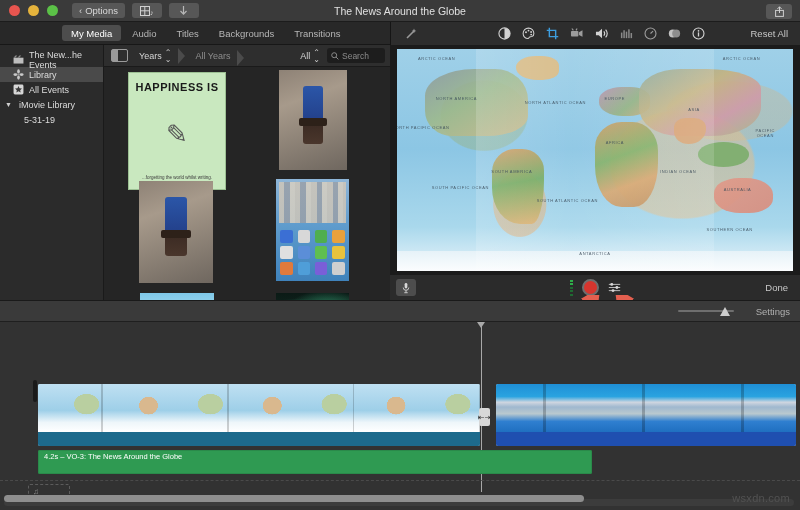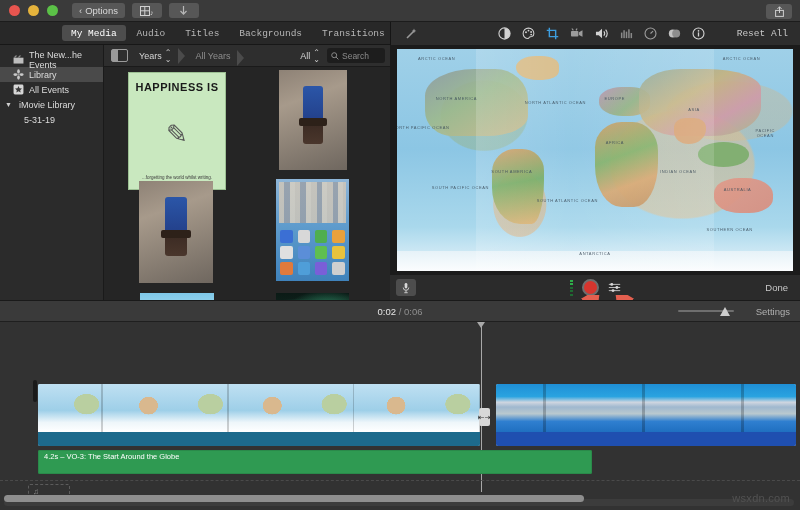--- a/index.html
+++ b/index.html
@@ -37,21 +37,21 @@
   .share-btn {
     position: absolute; right: 8px; top: 3.5px;
     width: 26px; height: 15px; background: #575757; border-radius: 3px;
     display: flex; align-items: center; justify-content: center;
   }
 
   
   .toolbar {
     position: absolute; left: 0; top: 22px; width: 800px; height: 23px;
     background: #282828; border-bottom: 1px solid #171717;
-    display: flex; align-items: center; font-family: Liberation Mono, monospace;
+    display: flex; align-items: center;
   }
   .tabs { display: flex; align-items: center; margin-left: 62px; gap: 2px; }
   .tab {
     font-size: 9.5px; color: #b6b6b6; padding: 2.5px 9px; border-radius: 3px;
   }
   .tab.active { background: #4d4d4d; color: #fff; }
   .adjust-bar {
     position: absolute; left: 390px; top: 0; width: 410px; height: 23px;
     background: #2d2d2d; display: flex; align-items: center;
     border-left: 1px solid #151515;
@@ -357,20 +357,21 @@
           <text x="10" y="9" font-size="7" fill="#d0d0d0">♪</text>
         </svg>
       </div>
       <div class="tb-btn tb-icon">
         <svg width="9" height="11" viewBox="0 0 9 11">
           <line x1="4.5" y1="1" x2="4.5" y2="8.5" stroke="#b8b8b8" stroke-width="1.2"></line>
           <polyline points="1.5,6 4.5,9.2 7.5,6" fill="none" stroke="#b8b8b8" stroke-width="1.2"></polyline>
         </svg>
       </div>
     </div>
+    <div class="title-center">The News Around the Globe</div>
     <div class="share-btn">
       <svg width="9" height="11" viewBox="0 0 9 11">
         <rect x="0.6" y="4.4" width="7.8" height="6" fill="none" stroke="#cfcfcf" stroke-width="1"></rect>
         <line x1="4.5" y1="0.8" x2="4.5" y2="7" stroke="#cfcfcf" stroke-width="1"></line>
         <polyline points="2.4,3 4.5,0.8 6.6,3" fill="none" stroke="#cfcfcf" stroke-width="1"></polyline>
       </svg>
     </div>
   </div>
 
   <div class="toolbar">
@@ -654,25 +655,20 @@
         </marker>
       </defs>
       <line x1="570" y1="38" x2="594" y2="2" stroke="#e35f4f" stroke-width="4" marker-end="url(#ah)"></line>
       <line x1="645" y1="38" x2="621" y2="2" stroke="#e35f4f" stroke-width="4" marker-end="url(#ah)"></line>
     </svg>
     <div class="note" style="left:521px; top:38px;">Start Recording</div>
     <div class="note" style="left:624px; top:38px;">Voiceover Options</div>
   </div>
 
   <div class="tl-toolbar">
-    <div class="timecode">
-      <span>0:02</span>
-      <span class="tot">/</span>
-      <span class="tot">0:06</span>
-    </div>
     <div class="zoom-slider">
       <div class="zs-track"></div>
       <div class="zs-knob"></div>
     </div>
     <div class="tl-settings">Settings</div>
   </div>
 
   <div class="timeline">
     <div class="tl-ruler"></div>
     <div class="playhead" style="left:481px;"></div>
@@ -685,21 +681,21 @@
     </div>
 
     <div class="trim-handle" style="left:479px; top:86px;">⇤⇥</div>
 
     <div class="clip clip-video" style="left:496px; top:62px; width:300px; height:62px;">
       <div class="fallstrip"></div>
       <div class="fall-audioband"></div>
     </div>
 
     <div class="clip-audio" style="left:38px; top:128px; width:554px; height:24px;">
-      <div class="lbl">4.2s – VO-3: The Start Around the Globe</div>
+      <div class="lbl">4.2s – VO-3: The News Around the Globe</div>
     </div>
 
     <div class="dashline" style="top:158px;"></div>
     <div class="dropzone" style="top:162px;">
       <span>♫</span>
     </div>
 
     <div class="hscroll-track">
       <div class="hscroll" style="left:0;"></div>
     </div>

